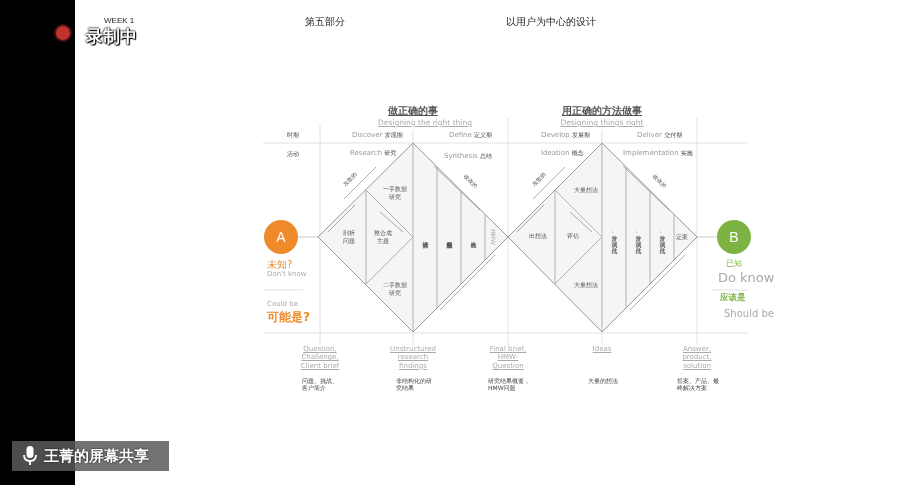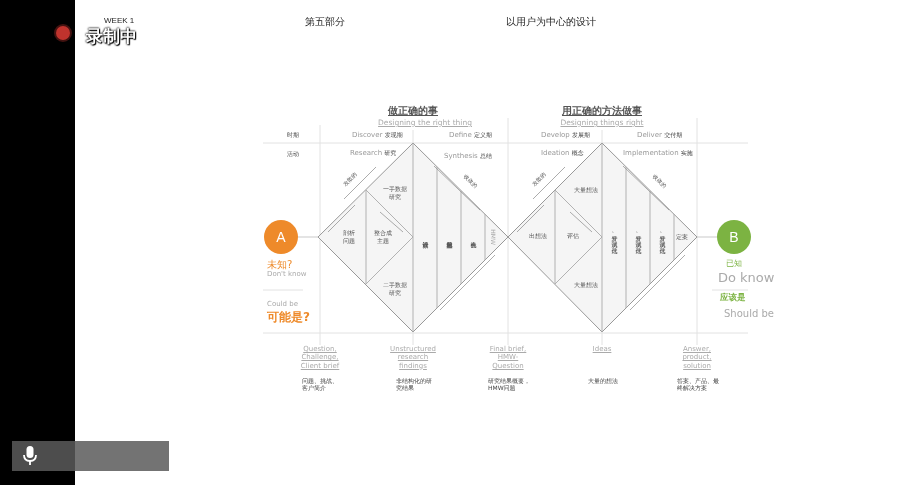--- a/index.html
+++ b/index.html
@@ -205,13 +205,14 @@
 solution</div>
 <div class="t dark" style="left:677px;top:377px;white-space:pre;font-size:6px;">答案、产品、最
 终解决方案</div>
 
 <div class="share">
   <svg class="mic" viewBox="0 0 16 22" width="16" height="22">
     <rect x="4.5" y="1" width="7" height="12" rx="3.5" fill="#fff"></rect>
     <path d="M2 10 Q2 16 8 16 Q14 16 14 10" stroke="#fff" stroke-width="1.8" fill="none"></path>
     <line x1="8" y1="16" x2="8" y2="20" stroke="#fff" stroke-width="1.8"></line>
   </svg>
+  <span class="share-text">王菁的屏幕共享</span>
 </div>
 
 </body></html>

